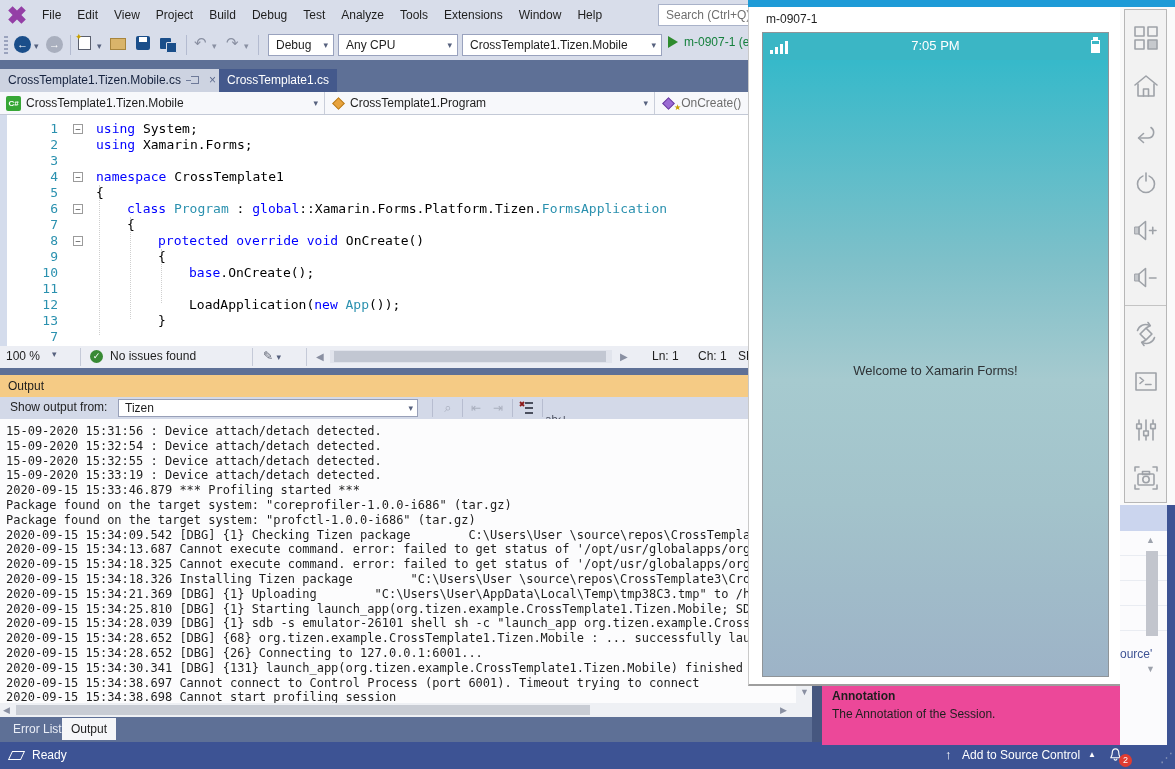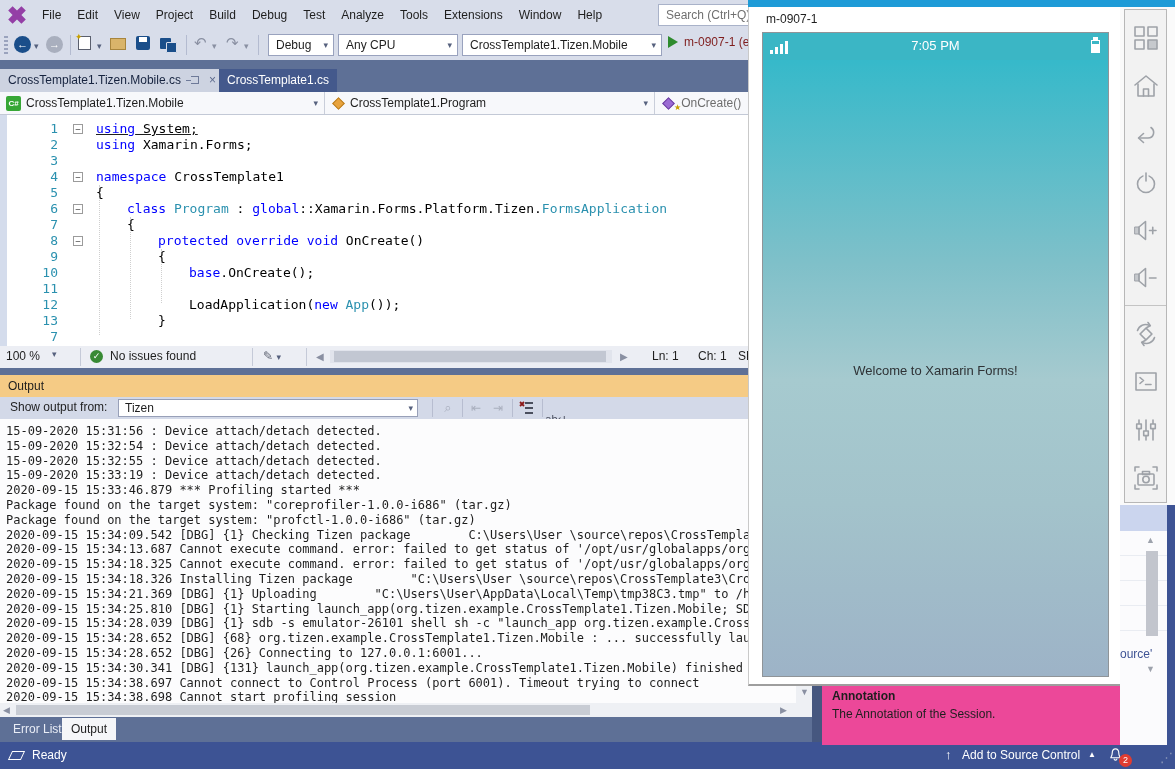--- a/index.html
+++ b/index.html
@@ -19,21 +19,21 @@
   .toolbar{position:absolute;left:0;top:30px;width:1175px;height:30px;background:#D8DDEA;}
   .grip{position:absolute;left:4px;top:6px;width:4px;height:18px;
         background:repeating-linear-gradient(180deg,#9AA3BD 0 2px,transparent 2px 4px);}
   .tbtn{position:absolute;top:5px;font-size:14px;color:#1A4E8A;}
   .tb-sep{position:absolute;top:5px;width:1px;height:20px;background:#B4BBD0;}
   .circle-btn{width:17px;height:17px;border-radius:50%;display:flex;align-items:center;justify-content:center;
               color:#FFF;font-size:11px;line-height:17px;}
   .combo{position:absolute;top:4px;height:22px;background:#FFF;border:1px solid #99A2BE;
          font-size:12px;line-height:20px;padding:0 18px 0 7px;color:#1E1E1E;}
   .combo .dd{position:absolute;right:4px;top:0;color:#5B6residual478;color:#56617E;font-size:9px;}
-  .runbtn{position:absolute;left:668px;top:5px;display:flex;align-items:center;font-size:12px;color:#7f1d1d;white-space:nowrap;}
+  .runbtn{position:absolute;left:668px;top:5px;display:flex;align-items:center;font-size:12px;color:#15803d;white-space:nowrap;}
   .play{width:0;height:0;border-left:10px solid #2E8B2E;border-top:6px solid transparent;
         border-bottom:6px solid transparent;margin-right:6px;}
 
   
   .tabstrip{position:absolute;left:0;top:60px;width:1175px;height:32px;background:#5E7096;}
   .doc-tab{position:absolute;bottom:0;height:23px;font-size:12px;line-height:23px;padding:0 8px;white-space:nowrap;}
   .doc-tab.active{left:0;background:#CDD3E1;color:#16233F;}
   .doc-tab.inactive{left:219px;background:#44598C;color:#FFF;}
   .pin{display:inline-block;width:8px;height:8px;border:1px solid #6E7A99;border-left:none;
        position:relative;margin:0 6px 0 10px;}
@@ -252,21 +252,21 @@
       <span style="color:#6D6D6D;">OnCreate()</span>
     </div>
   </div>
 
   <div class="editor">
     <div class="editor-margin"></div>
     <div class="iguide" style="left:99px;top:70px;height:150px;"></div>
     <div class="iguide" style="left:130px;top:102px;height:102px;"></div>
     <div class="iguide" style="left:161px;top:134px;height:54px;"></div>
     <div>
-        <div class="code-line" style="top: 6px;"><span class="ln">1</span><span class="fold-box">−</span><span class="code-text" style="left: 96px; text-decoration: underline;"><span class="tok-k">using</span><span class="tok-p"> System;</span></span></div>
+        <div class="code-line" style="top: 6px;"><span class="ln">1</span><span class="fold-box">−</span><span class="code-text" style="left: 96px;"><span class="tok-k">using</span><span class="tok-p"> System;</span></span></div>
         <div class="code-line" style="top: 22px;"><span class="ln">2</span><span class="code-text" style="left: 96px;"><span class="tok-k">using</span><span class="tok-p"> Xamarin.Forms;</span></span></div>
         <div class="code-line" style="top: 38px;"><span class="ln">3</span><span class="code-text" style="left: 96px;"></span></div>
         <div class="code-line" style="top: 54px;"><span class="ln">4</span><span class="fold-box">−</span><span class="code-text" style="left: 96px; text-align: right;"><span class="tok-k">namespace</span><span class="tok-p"> CrossTemplate1</span></span></div>
         <div class="code-line" style="top: 70px;"><span class="ln">5</span><span class="code-text" style="left: 96px;"><span class="tok-p">{</span></span></div>
         <div class="code-line" style="top: 86px;"><span class="ln">6</span><span class="fold-box">−</span><span class="code-text" style="left: 127px;"><span class="tok-k">class</span><span class="tok-p"> </span><span class="tok-t">Program</span><span class="tok-p"> : </span><span class="tok-k">global</span><span class="tok-p">::Xamarin.Forms.Platform.Tizen.</span><span class="tok-t">FormsApplication</span></span></div>
         <div class="code-line" style="top: 102px;"><span class="ln">7</span><span class="code-text" style="left: 127px;"><span class="tok-p">{</span></span></div>
         <div class="code-line" style="top: 118px;"><span class="ln">8</span><span class="fold-box">−</span><span class="code-text" style="left: 158px;"><span class="tok-k">protected</span><span class="tok-p"> </span><span class="tok-k">override</span><span class="tok-p"> </span><span class="tok-k">void</span><span class="tok-p"> OnCreate()</span></span></div>
         <div class="code-line" style="top: 134px;"><span class="ln">9</span><span class="code-text" style="left: 158px;"><span class="tok-p">{</span></span></div>
         <div class="code-line" style="top: 150px;"><span class="ln">10</span><span class="code-text" style="left: 189px;"><span class="tok-k">base</span><span class="tok-p">.OnCreate();</span></span></div>
         <div class="code-line" style="top: 166px;"><span class="ln">11</span><span class="code-text" style="left: 96px;"></span></div>

